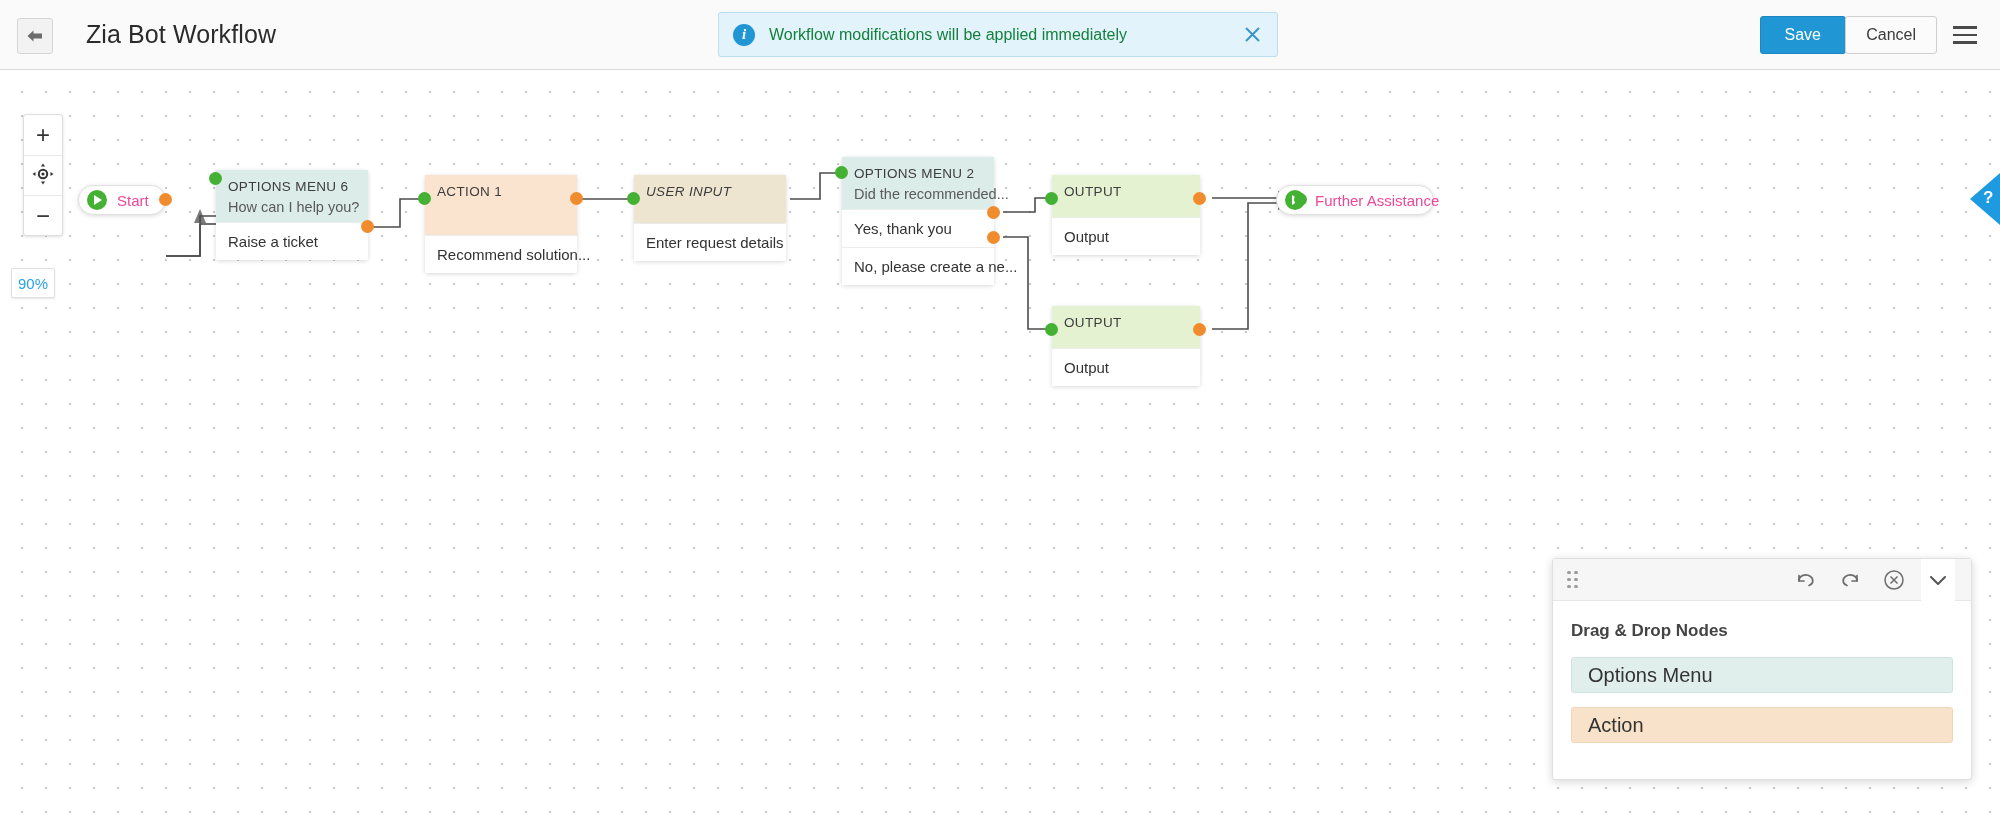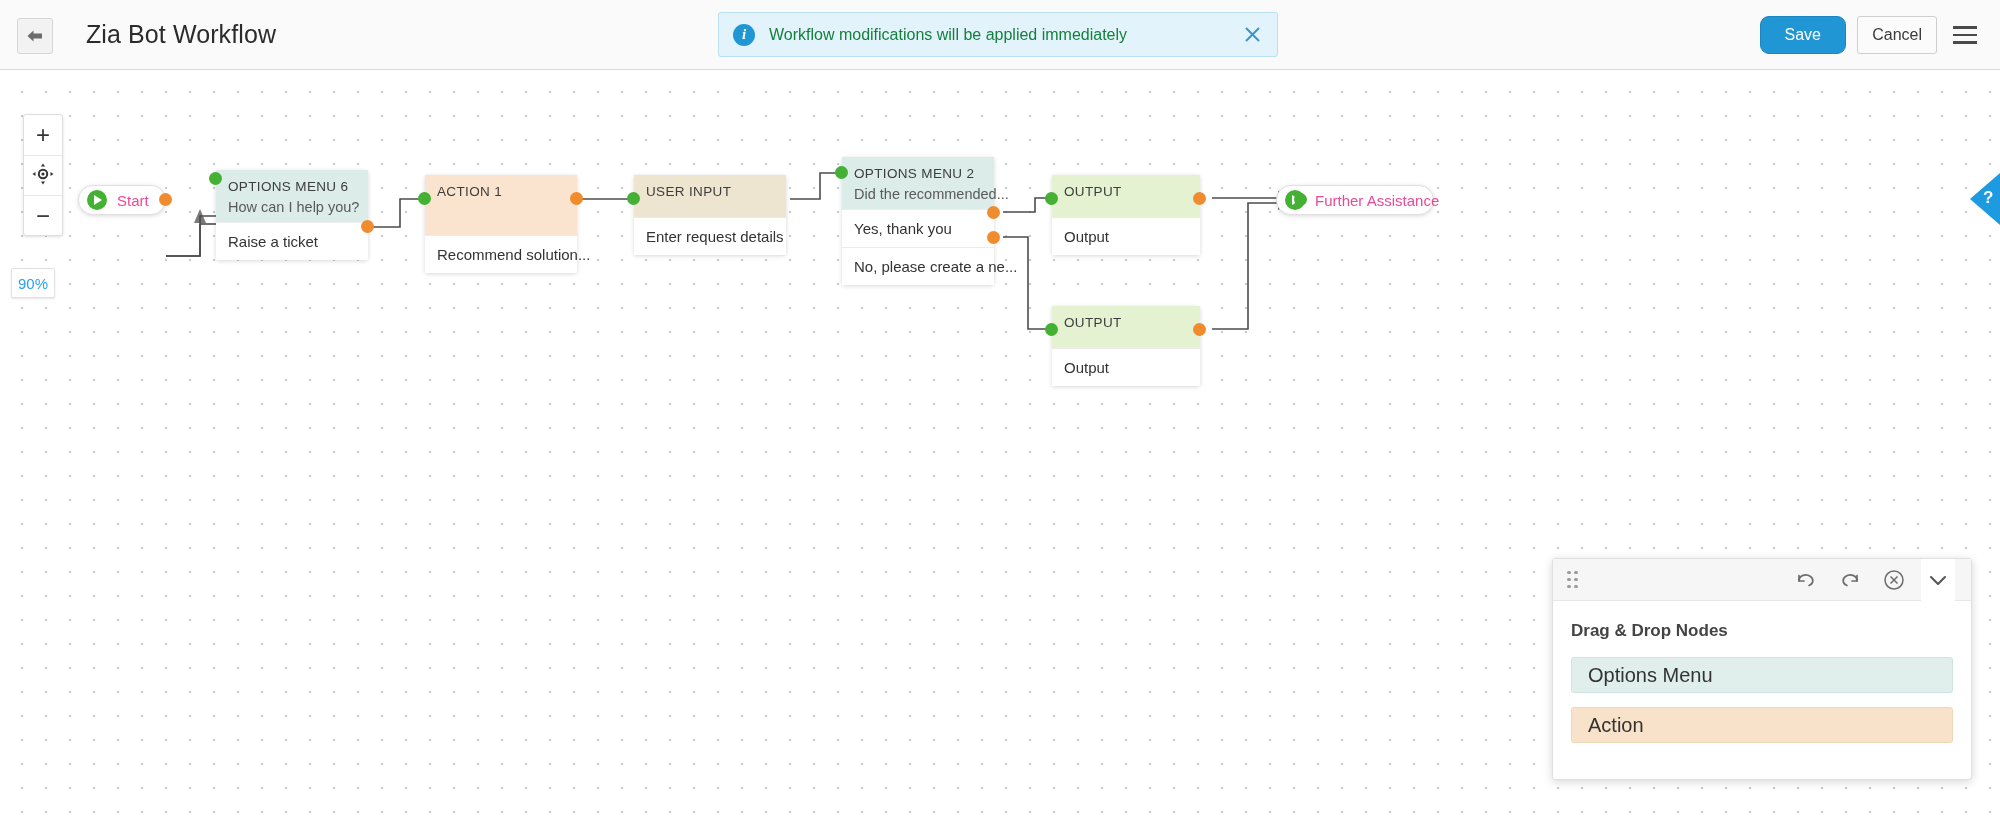--- a/index.html
+++ b/index.html
@@ -67,28 +67,28 @@
     width: 26px; height: 26px;
     display: flex; align-items: center; justify-content: center;
     cursor: pointer;
   }
 
   .save-btn {
     position: absolute; right: 154px; top: 16px;
     height: 38px; padding: 0 24px;
     background: #2196d4;
     border: 1px solid #1b86c0;
-    border-radius: 9px;
+    border-radius: 3px;
     color: #fff; font-size: 16px;
     cursor: pointer;
     display: flex; align-items: center; justify-content: center;
   }
   .cancel-btn {
     position: absolute; right: 63px; top: 16px;
-    height: 38px; padding: 0 14px;
+    height: 38px; padding: 0 20px;
     background: #fbfbfb;
     border: 1px solid #cfcfcf;
     border-radius: 3px;
     color: #3a3a3a; font-size: 16px;
     cursor: pointer;
     display: flex; align-items: center; justify-content: center;
   }
   .hamburger {
     position: absolute; right: 18px; top: 18px;
     width: 34px; height: 34px;
@@ -427,21 +427,21 @@
   <div class="node" style="left:425px; top:105px; width:152px;">
     <div class="node-head head-peach" style="padding-bottom:36px;">
       <div class="kind">ACTION 1</div>
     </div>
     <div class="node-row">Recommend solution...</div>
   </div>
   <div class="port in" style="left:418px; top:122px;"></div>
   <div class="port out" style="left:570px; top:122px;"></div>
 
   <div class="node" style="left:634px; top:105px; width:152px;">
-    <div class="node-head head-tan" style="padding-bottom:18px;">
+    <div class="node-head head-tan" style="padding-bottom:24px;font-style:italic;">
       <div class="kind">USER INPUT</div>
     </div>
     <div class="node-row">Enter request details</div>
   </div>
   <div class="port in" style="left:627px; top:122px;"></div>
 
   <div class="node" style="left:842px; top:87px; width:152px;">
     <div class="node-head head-teal">
       <div class="kind">OPTIONS MENU 2</div>
       <div class="sub">Did the recommended...</div>

